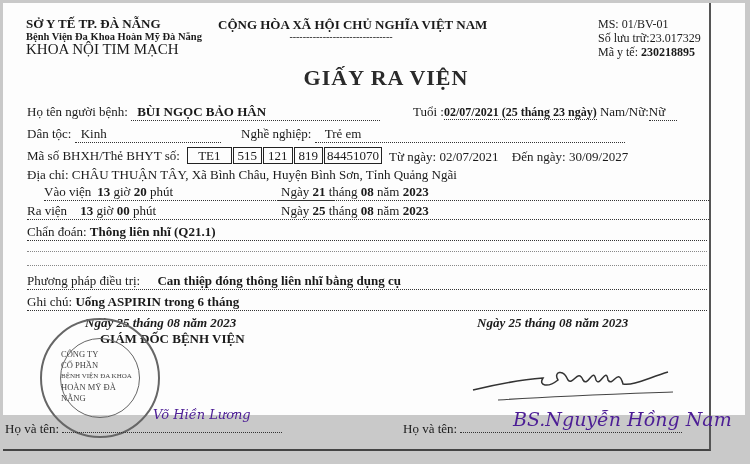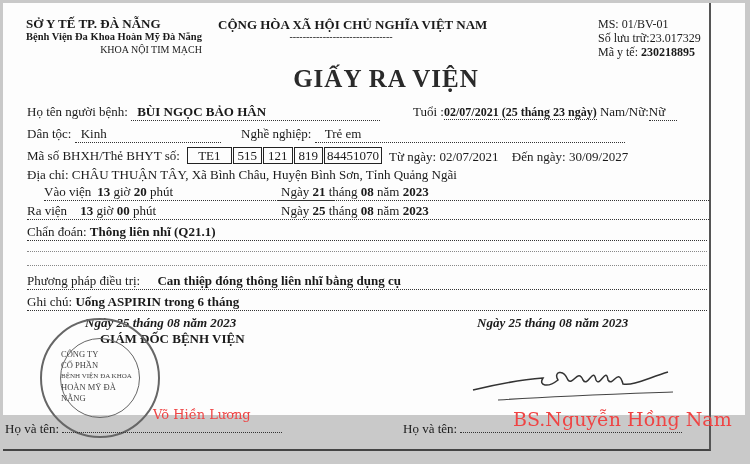--- a/index.html
+++ b/index.html
@@ -18,39 +18,39 @@
     position: absolute; left: 0; top: 0; width: 706px; height: 446px;
     border-right: 2px solid #555; border-bottom: 2px solid #444;
   }
   .abs { position: absolute; white-space: nowrap; }
   .b { font-weight: bold; }
   .i { font-style: italic; }
   .dots { border-bottom: 1.5px dotted #333; }
   .hdr-left { left: 23px; top: 14px; line-height: 13px; }
   .hdr-left .l1 { font-size: 13px; font-weight: bold; }
   .hdr-left .l2 { font-size: 10.5px; font-weight: bold; }
-  .hdr-left .l3 { font-size: 10px; text-align: right; }
+  .hdr-left .l3 { font-size: 15px; }
   .hdr-center { left: 203px; top: 14px; width: 270px; text-align: center; line-height: 16px; }
   .hdr-center .l1 { font-size: 13px; font-weight: bold; margin-left: 12px; }
   .hdr-center .l2 { font-size: 12px; font-weight: bold; }
   .hdr-center .sep { font-size: 10px; letter-spacing: 0; line-height: 8px; }
-  .title { left: 203px; top: 62px; width: 360px; text-align: center; font-size: 25px; font-weight: bold; letter-spacing: 1px; color: #2a2a2a; }
+  .title { left: 203px; top: 62px; width: 360px; text-align: center; font-size: 22px; font-weight: bold; letter-spacing: 1px; color: #2a2a2a; }
   .hdr-right { left: 595px; top: 14px; font-size: 12px; line-height: 14px; }
   .row { font-size: 13px; }
   .box { display: inline-block; border: 1.2px solid #222; padding: 0 4px; height: 15px; line-height: 15px; margin-right: 1px; }
   .stamp {
     position: absolute; left: 37px; top: 315px; width: 116px; height: 116px;
     border: 2px solid #666; border-radius: 50%;
   }
   .stamp-inner {
     position: absolute; left: 18px; top: 18px; width: 80px; height: 80px;
     border: 1.5px solid #666; border-radius: 50%;
     font-size: 8.5px; line-height: 11px; color: #444; padding-top: 10px; box-sizing: border-box;
   }
-  .sig { font-family: "DejaVu Serif", serif; color: #ef4444; }
+  .sig { font-family: "DejaVu Serif", serif; font-style: italic; color: #4c1d95; }
 </style>
 </head>
 <body>
 
 <div class="paper">
   <div class="frame"></div>
 
   <div class="abs hdr-left">
     <div class="l1">SỞ Y TẾ TP. ĐÀ NẴNG</div>
     <div class="l2">Bệnh Viện Đa Khoa Hoàn Mỹ Đà Nẵng</div>

